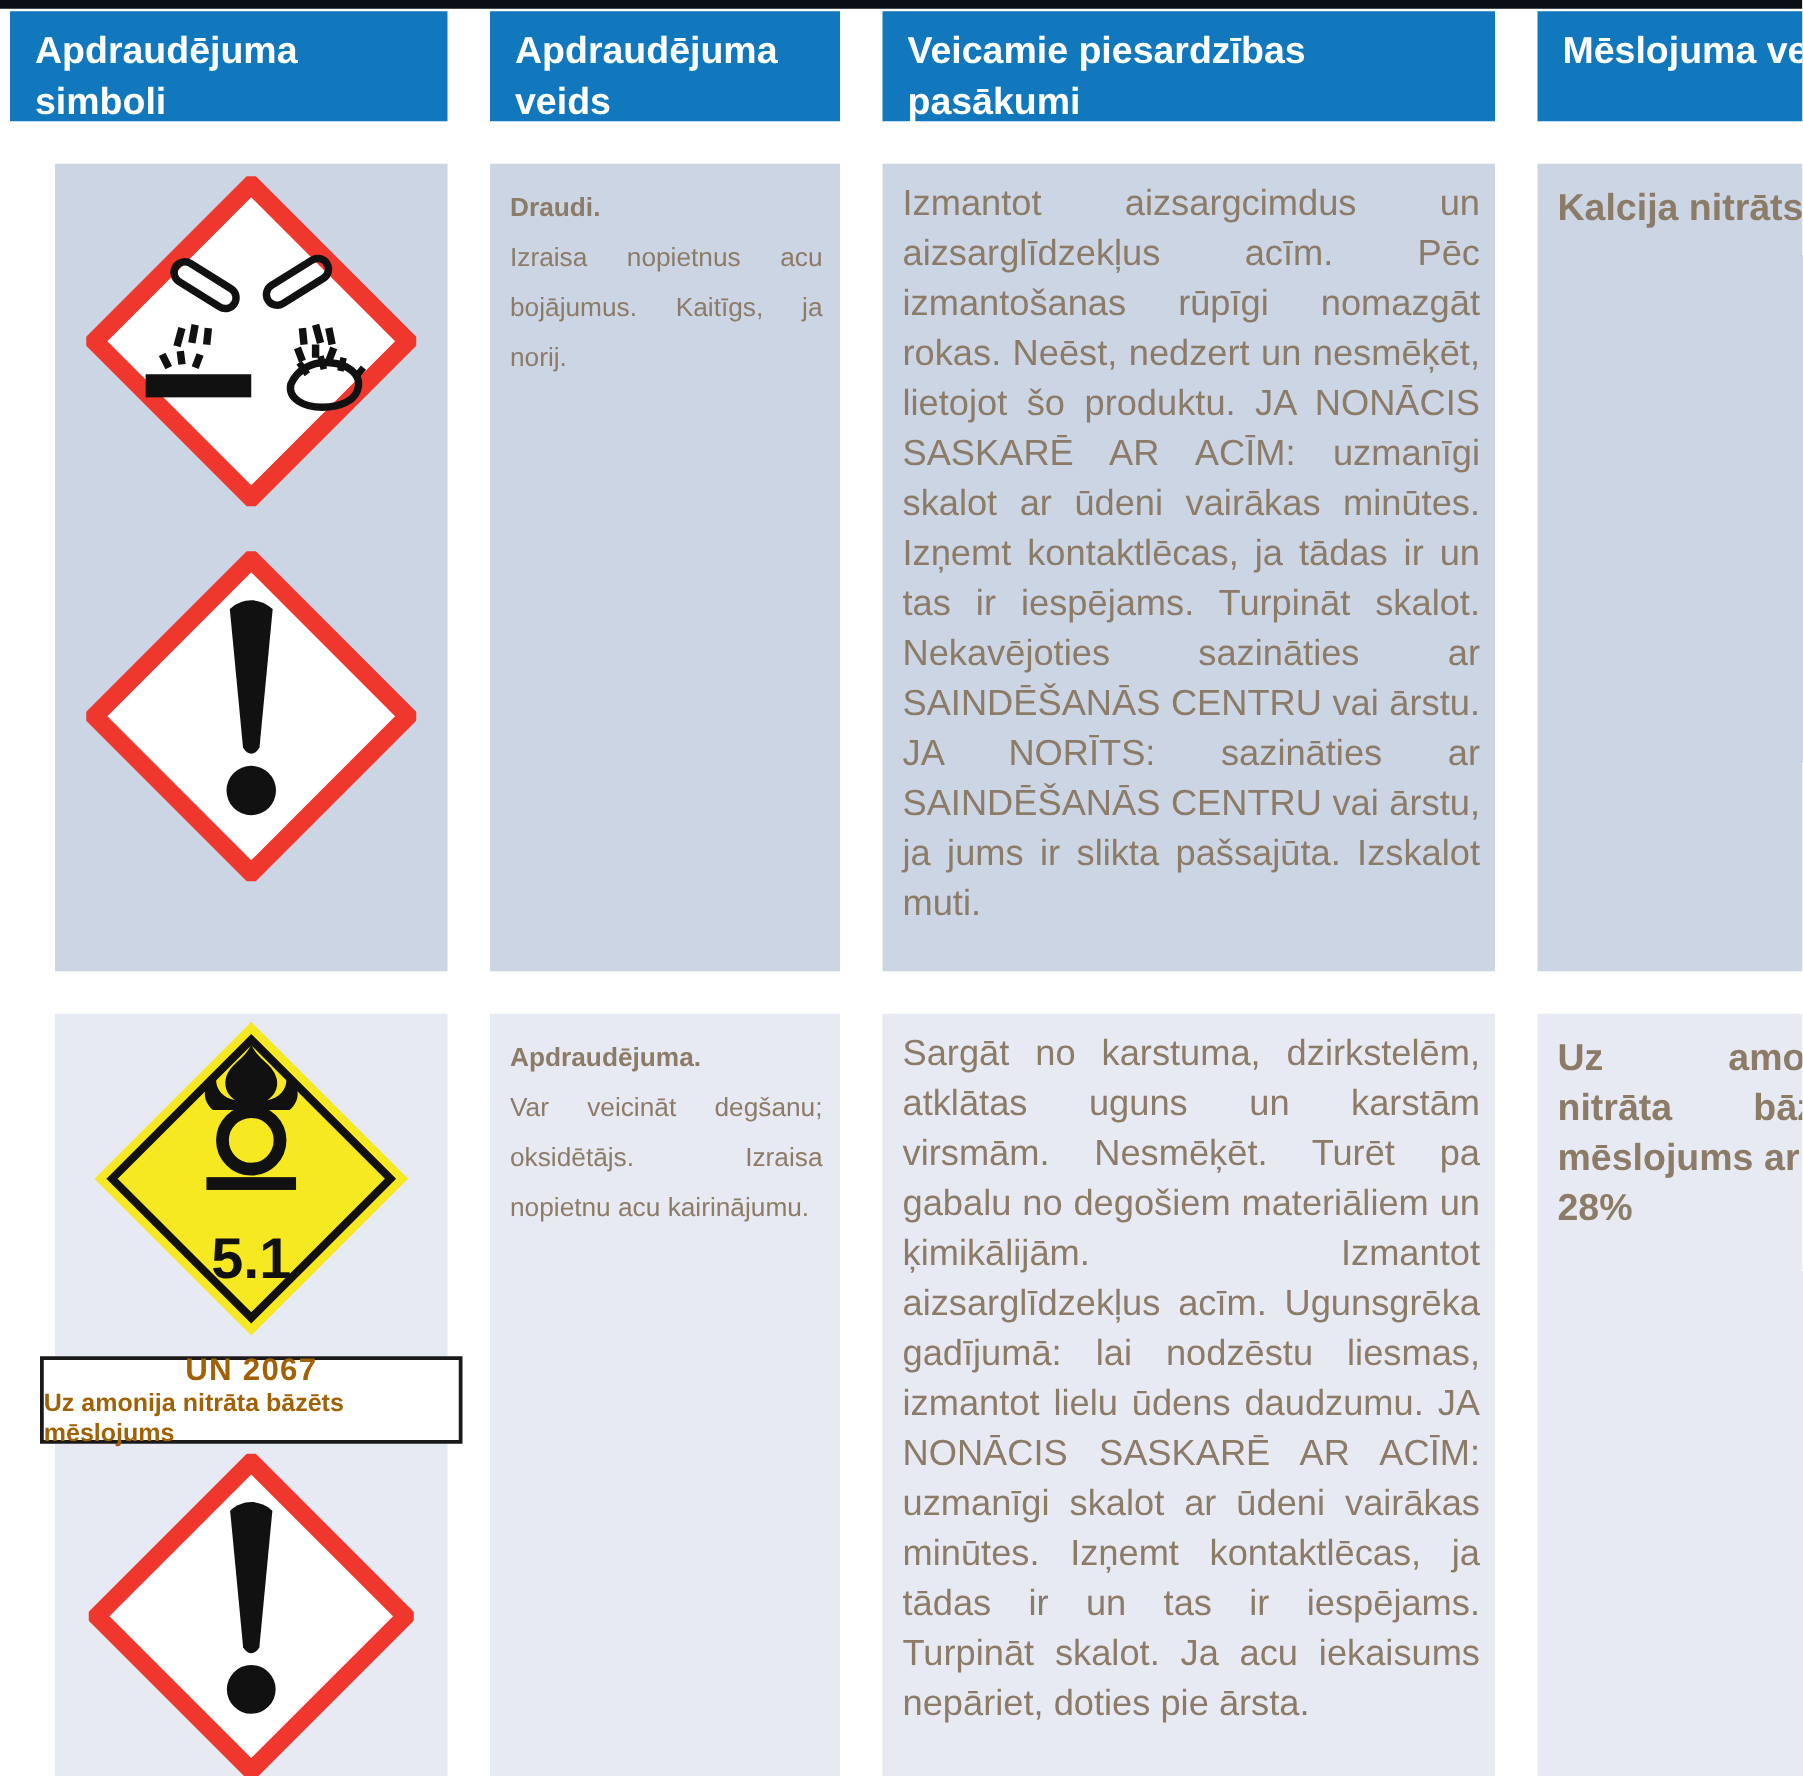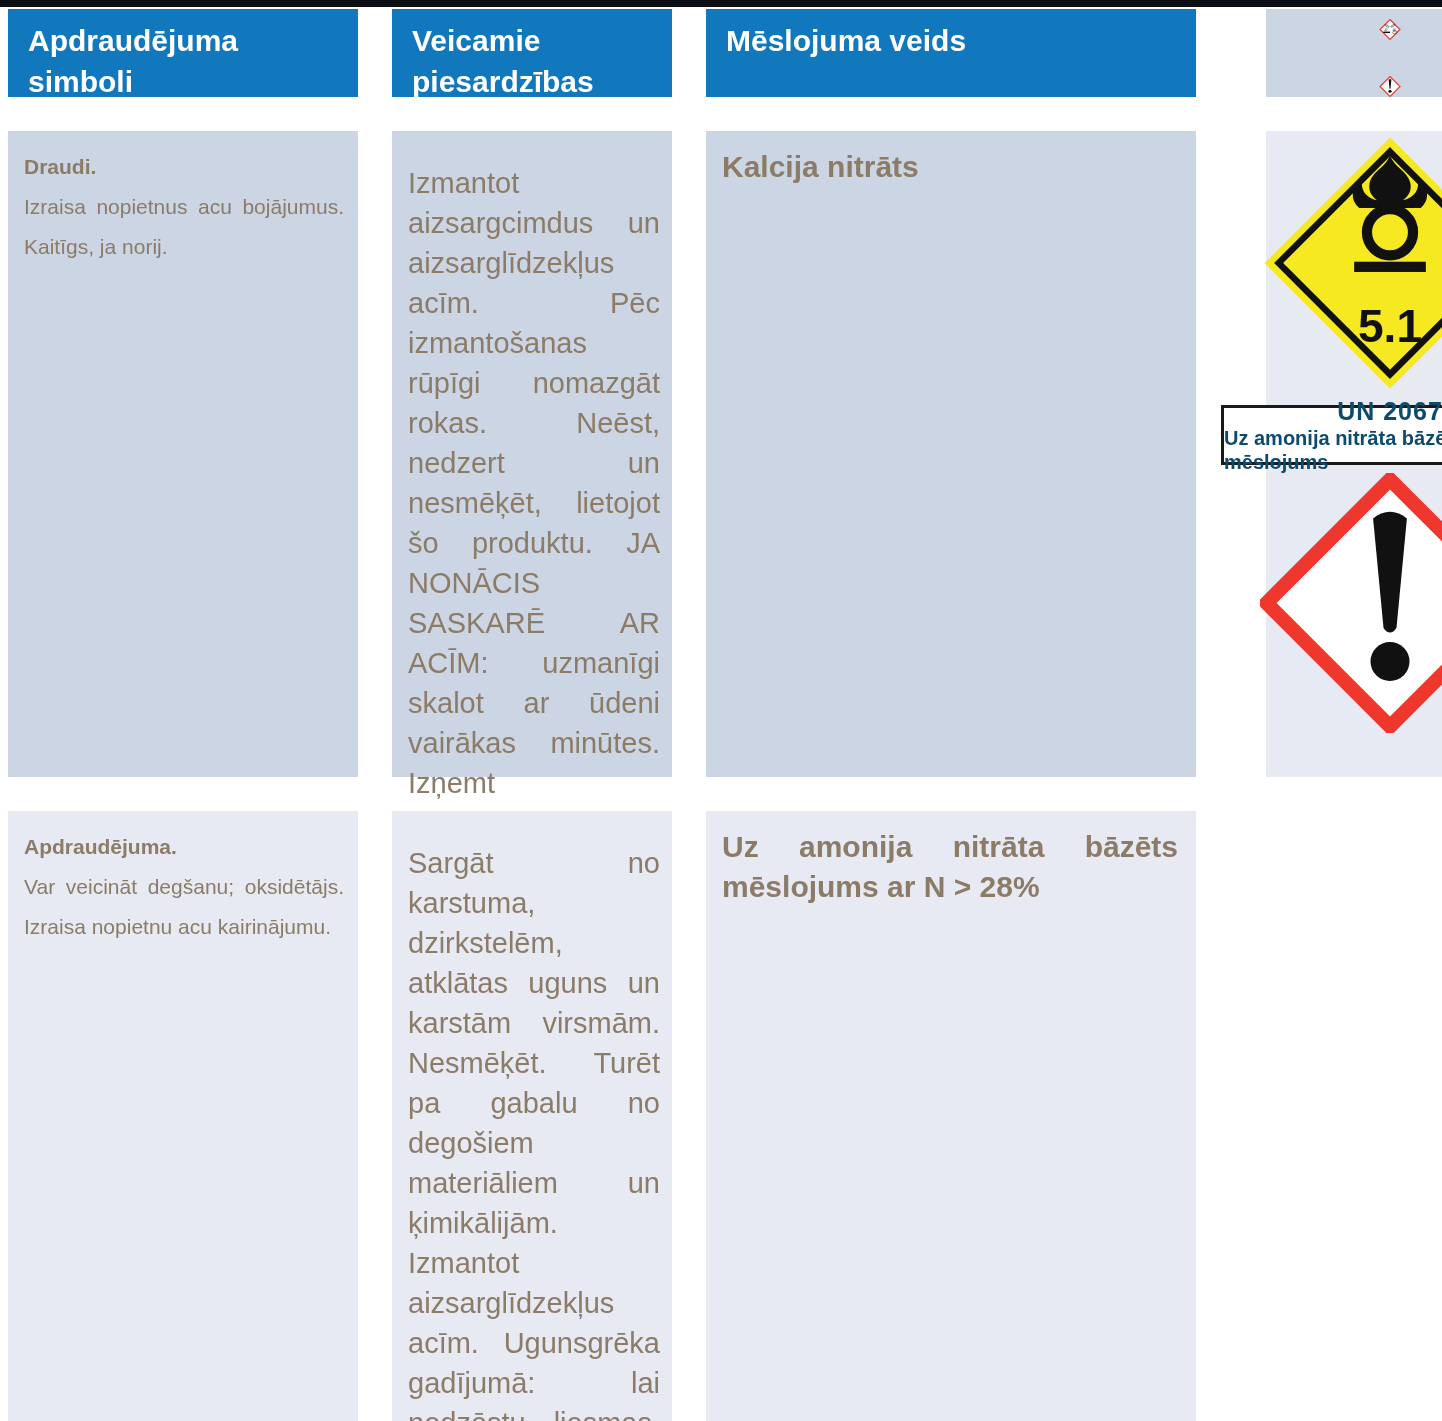--- a/index.html
+++ b/index.html
@@ -24,47 +24,48 @@
     font-weight:bold;font-size:30px;line-height:41px;
     padding:11px 8px 0 20px;box-sizing:border-box;
   }
   .cell{box-sizing:border-box;color:#8c7b67;}
   .r1{background:#cbd5e4;}
   .r2{background:#e7eaf2;}
   .symcell{display:flex;flex-direction:column;align-items:center;margin-left:36px;}
   .hazcell{padding:16px 14px 0 16px;font-size:21px;line-height:40px;}
   .haz-title{font-weight:bold;}
   .haz-text{text-align:justify;}
-  .precell{padding:32px 12px 0 16px;font-size:29px;line-height:40px;text-align:justify;}
+  .precell{padding:12px 12px 0 16px;font-size:29px;line-height:40px;text-align:justify;}
   .fertcell{padding:16px 18px 0 16px;font-size:30px;line-height:40px;font-weight:bold;text-align:justify;}
   .ghs{width:264px;height:264px;}
   .ghs.first{margin-top:10px;}
   .ghs.second{margin-top:36px;}
   .oxi{width:256px;height:256px;margin-top:4px;}
   .ghs.row2ex{width:260px;height:260px;margin-top:8px;}
   .unbox{
-    margin-top:14px;width:338px;height:60px;background:#ffffff;
+    margin-top:14px;width:338px;height:70px;background:#ffffff;
     border:3px solid #1a1a1a;box-sizing:border-box;
     display:flex;flex-direction:column;justify-content:center;align-items:center;
-    color:#0c4a6e;font-weight:bold;
+    color:#a16207;font-weight:bold;
   }
   .unbox .l1{font-size:25px;line-height:30px;letter-spacing:1px;}
   .unbox .l2{font-size:20px;line-height:24px;}
   .bottombar{height:16px;width:1442px;background:#808080;}
 </style>
 </head>
 <body>
 
 <div class="page">
 
   <div class="topbar"></div>
 
   <div class="grid">
 
     <div class="hcell">Apdraudējuma simboli</div>
+    <div class="hcell">Apdraudējuma veids</div>
     <div class="hcell">Veicamie piesardzības pasākumi</div>
     <div class="hcell">Mēslojuma veids</div>
 
     <div class="cell r1 symcell">
       <svg class="ghs first" viewBox="0 0 200 200">
         <polygon points="100,5 195,100 100,195 5,100" fill="#ffffff" stroke="#ef372e" stroke-width="11"></polygon>
         <g stroke="#111111" fill="none" stroke-width="4.5">
           <rect x="-21" y="-6.5" width="42" height="13" rx="6.5" transform="translate(72,66) rotate(32)"></rect>
           <rect x="-21" y="-6.5" width="42" height="13" rx="6.5" transform="translate(128,64) rotate(-32)"></rect>
           <path d="M58,92 l-3,11 M66,90 l-2,11 M74,92 l-1,10"></path>

